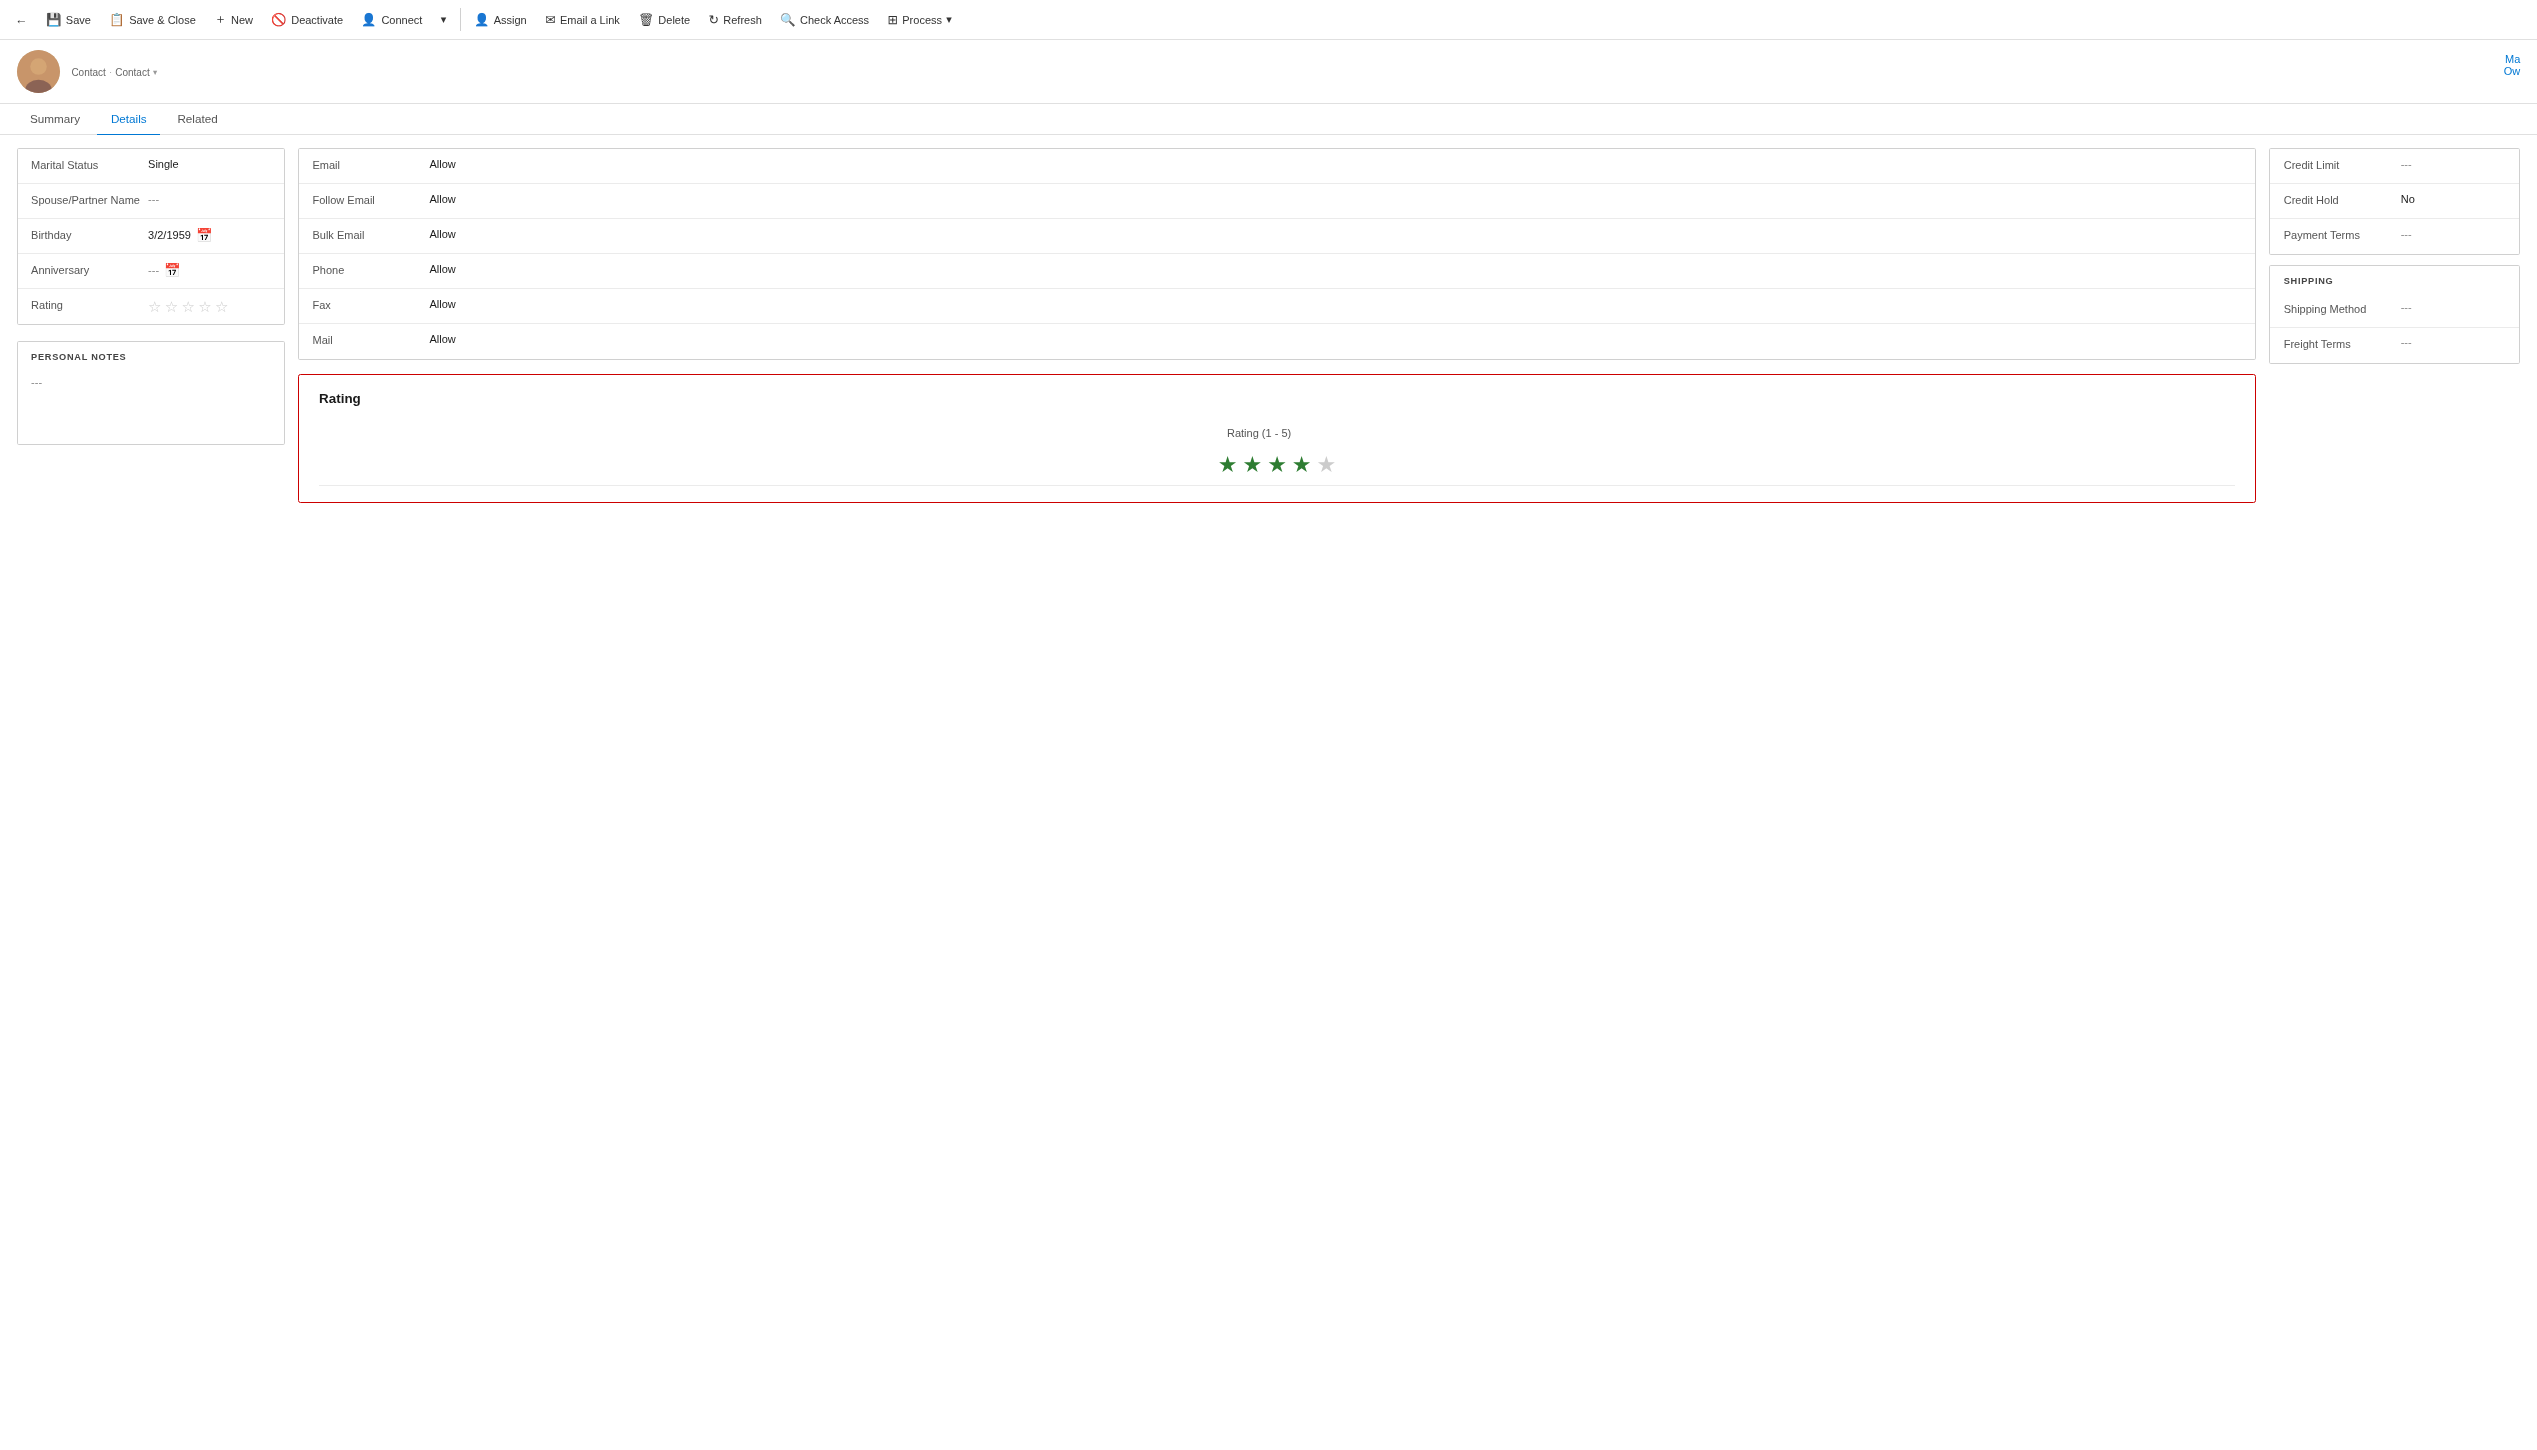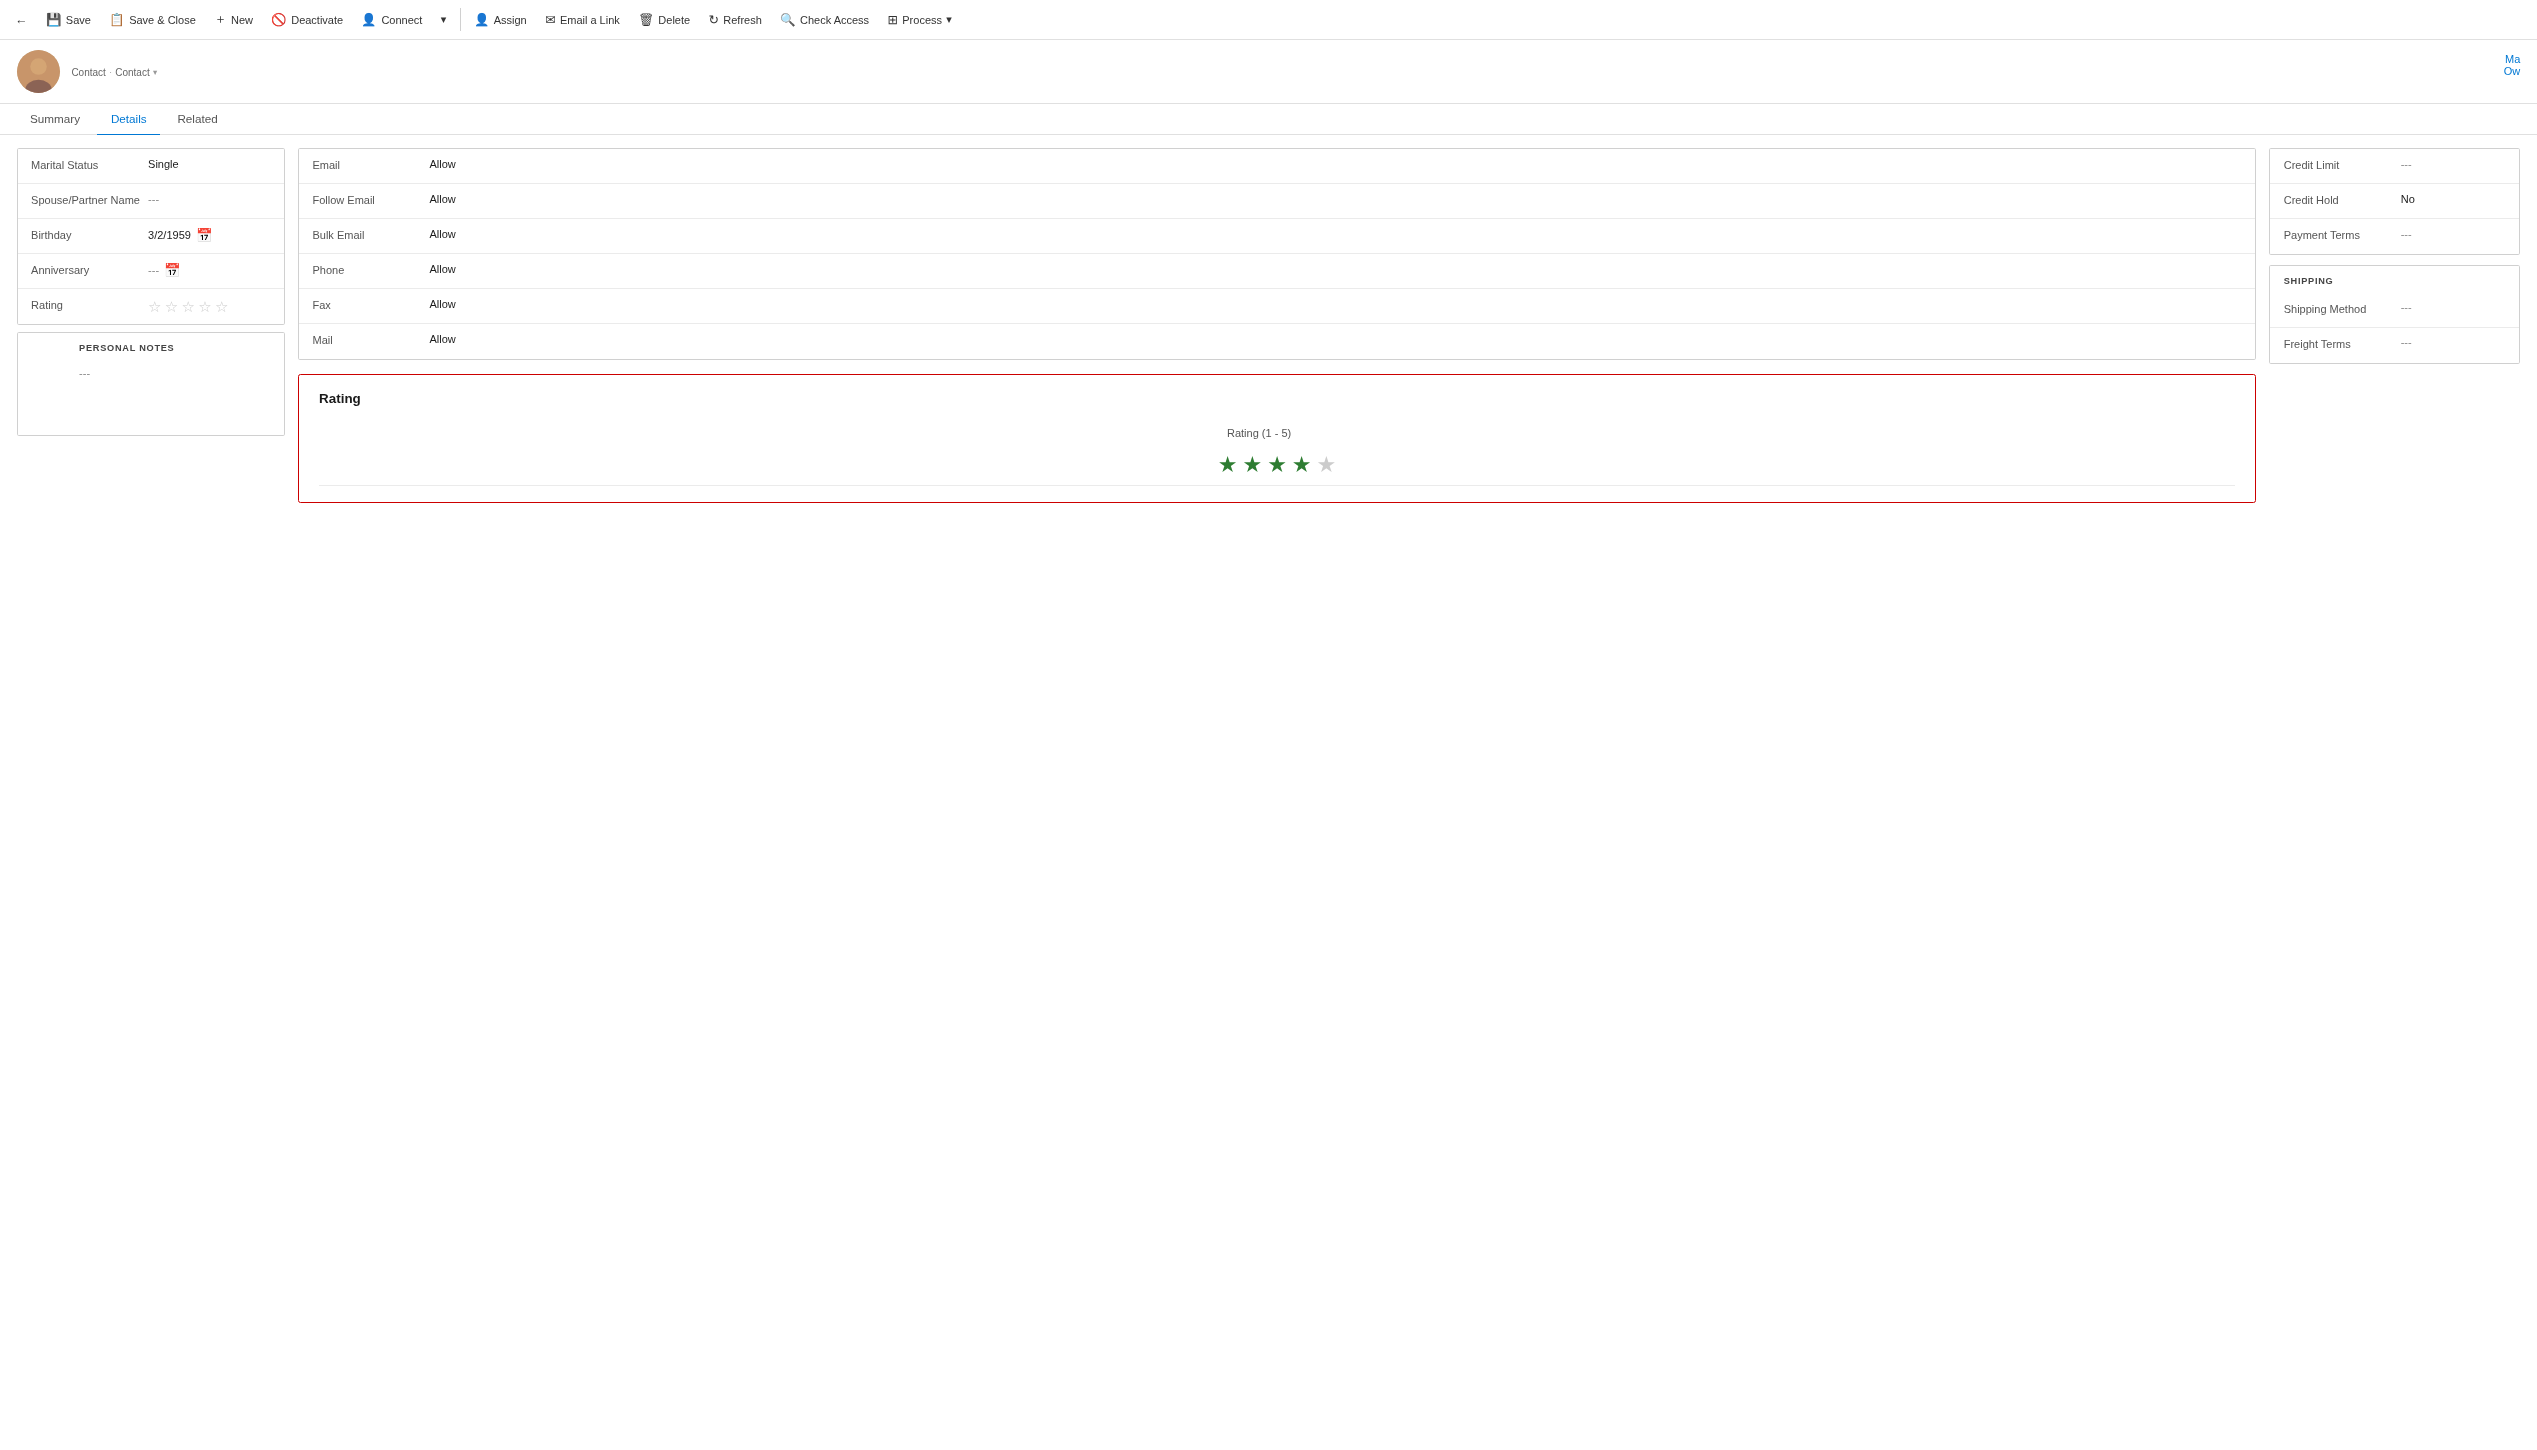--- a/index.html
+++ b/index.html
@@ -147,23 +147,22 @@
       letter-spacing: 0.08em;
       color: #444;
       padding: 10px 13.4px 6.7px;
       text-transform: uppercase;
     }
 
     
     .personal-notes-panel {
       border: 0.8px solid #d0d0d0;
       border-radius: 1.7px;
-      margin-top: 7px;
+      margin-top: 16px;
       padding-bottom: 50px;
-      padding-left: 48px;
     }
 
     
     .rating-popup {
       border: 1.7px solid #cc0000;
       border-radius: 2.5px;
       padding: 16.7px 20px;
       background: #fff;
       margin-top: 13.4px;
     }

